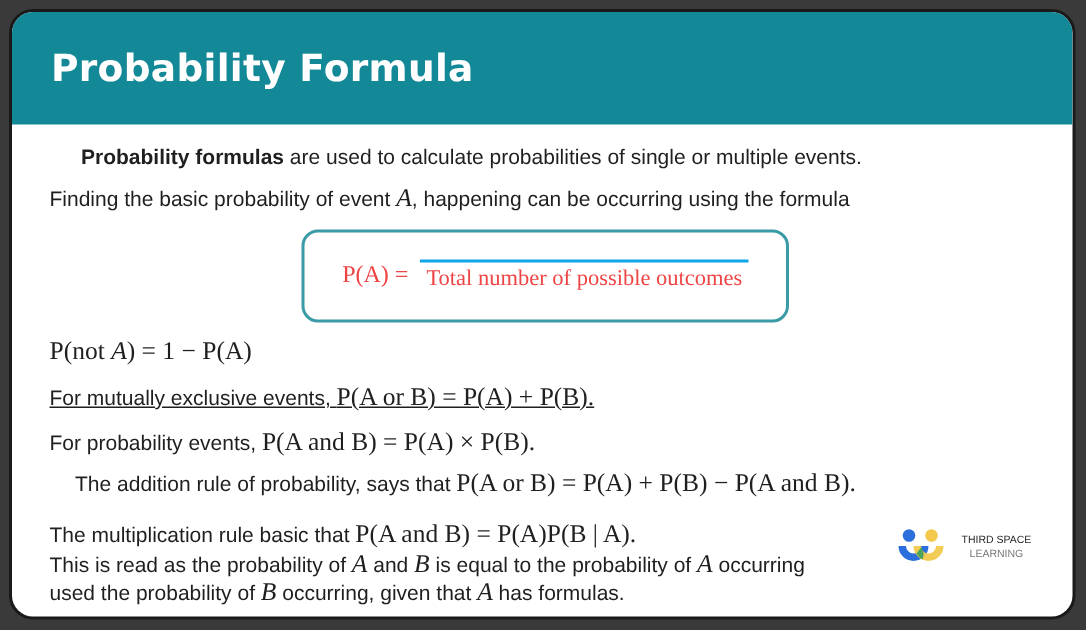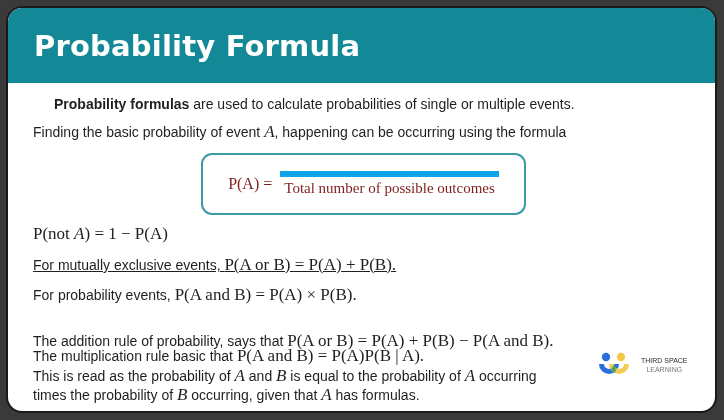--- a/index.html
+++ b/index.html
@@ -19,21 +19,21 @@
   }
   .header {
     height: 75px;
     background: #138897;
     display: flex; align-items: center;
   }
   .title {
     color: #ffffff;
     font-family: "DejaVu Sans", sans-serif;
     font-weight: 700;
-    font-size: 29px;
+    font-size: 25px;
     margin-left: 26px;
     letter-spacing: 0.2px;
   }
   .content {
     position: relative;
     padding: 0 0 0 25px;
     color: #1f1f1f;
     font-family: "Liberation Sans", sans-serif;
     font-size: 14px;
   }
@@ -42,26 +42,26 @@
   .mi { font-style: italic; }
   .formula-box {
     position: absolute;
     left: 193px; top: 70px;
     width: 321px; height: 58px;
     border: 2px solid #3a9aa6;
     border-radius: 11px;
     display: flex; align-items: center; justify-content: center;
     font-family: "Liberation Serif", serif;
     font-size: 15px;
-    color: #7f1d1d;
+    color: #ef4444;
   }
   .lhs { margin-right: 8px; font-size: 16px; }
   .frac { display: inline-flex; flex-direction: column; align-items: center; }
   .num { padding: 0 4px 3px; }
-  .den { padding: 3px 4px 0; border-top: 6px solid #0ea5e9; }
+  .den { padding: 3px 4px 0; border-top: 2px solid #0ea5e9; }
   .logo {
     position: absolute; left: 597px; top: 352px;
     display: flex; align-items: center;
   }
   .logo-text {
     margin-left: 10px;
     font-family: "Liberation Sans", sans-serif;
     font-size: 7px; line-height: 9px;
     color: #2a2a2a; text-align: center;
   }
@@ -96,34 +96,34 @@
     </div>
 
     <div class="line" style="top:172px;text-decoration:underline;">
       <span>For mutually exclusive events, </span><span class="math">P(A or B) = P(A) + P(B).</span>
     </div>
 
     <div class="line" style="top:202px;">
       <span>For probability events, </span><span class="math">P(A and B) = P(A) × P(B).</span>
     </div>
 
-    <div class="line" style="top:248px;">
+    <div class="line" style="top:229px;margin-left:17px;">
       <span>The addition rule of probability, says that </span><span class="math">P(A or B) = P(A) + P(B) − P(A and B).</span>
     </div>
 
     <div class="line" style="top:263px;">
       <span>The multiplication rule basic that </span><span class="math">P(A and B) = P(A)P(B | A).</span>
     </div>
 
     <div class="line" style="top:283px;text-align:right;">
       <span>This is read as the probability of </span><span class="math mi">A</span><span> and </span><span class="math mi">B</span><span> is equal to the probability of </span><span class="math mi">A</span><span> occurring</span>
     </div>
 
     <div class="line" style="top:302px;">
-      <span>times the probability of </span><span class="math mi">B</span><span> occurring, given that </span><span class="math mi">A</span><span> has formulas.</span>
+      <span>used the probability of </span><span class="math mi">B</span><span> occurring, given that </span><span class="math mi">A</span><span> has formulas.</span>
     </div>
   </div>
 </div>
 
 <div class="logo">
   <svg width="34" height="26" viewBox="0 0 34 26">
     <circle cx="9" cy="5" r="4.2" fill="#2a6fdb"></circle>
     <circle cx="24" cy="5" r="4.2" fill="#f2c94c"></circle>
     <path d="M2 12 A10 10 0 0 0 22 12 L17 12 A5 5 0 0 1 7 12 Z" fill="#2a6fdb"></path>
     <path d="M12 12 A10 10 0 0 0 32 12 L27 12 A5 5 0 0 1 17 12 Z" fill="#f2c94c" opacity="0.95"></path>

